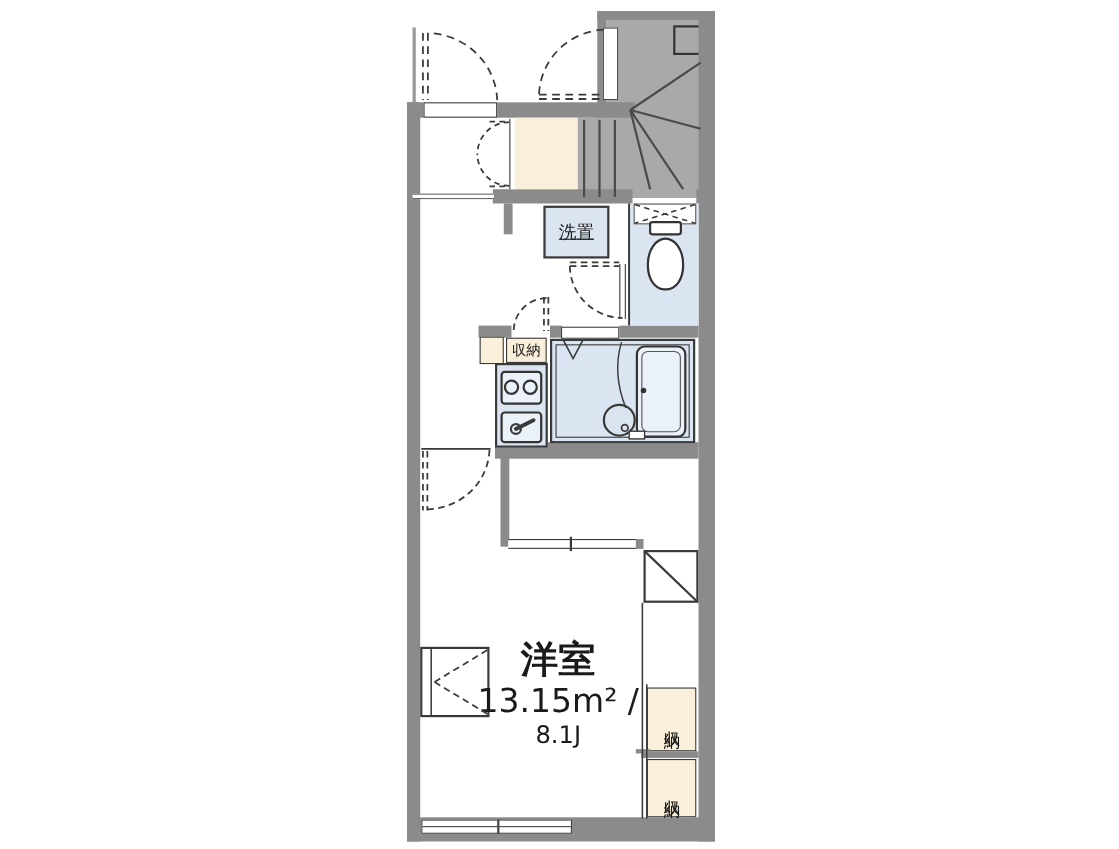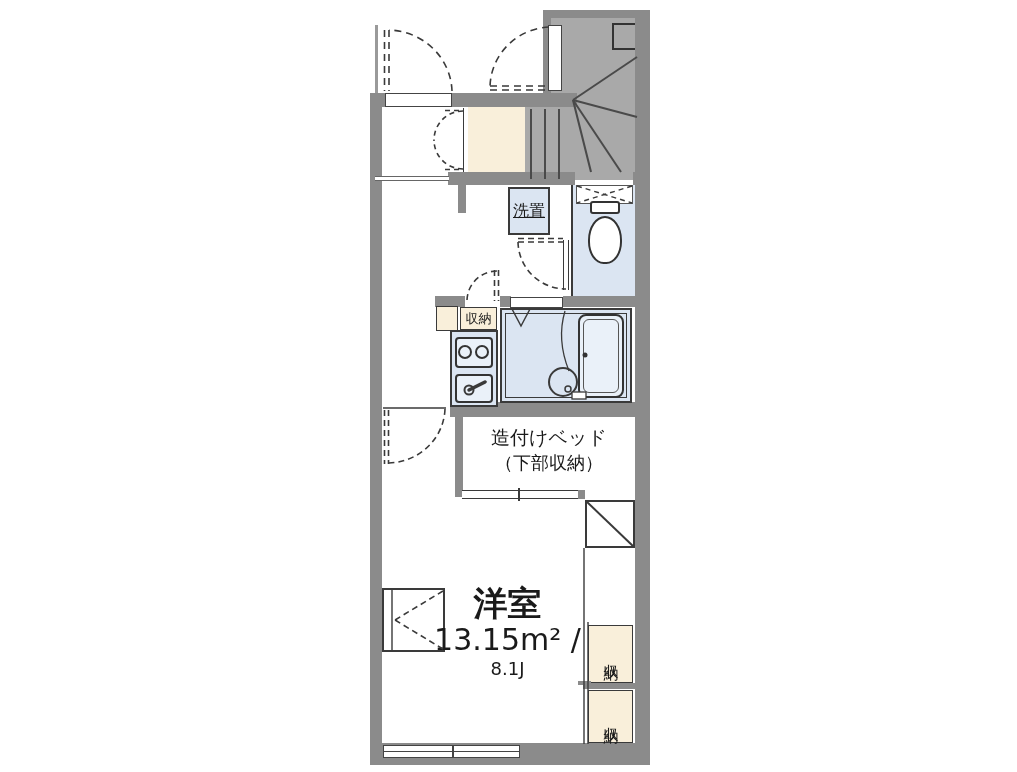--- a/index.html
+++ b/index.html
@@ -51,21 +51,21 @@
   <div class="abs white" style="left:548px;top:25px;width:14px;height:66px;border:1px solid #444;"></div>
   <div class="abs white" style="left:463px;top:108px;width:7px;height:64px;border-left:1.5px solid #3a3a3a;border-right:1.5px solid #3a3a3a;"></div>
   <div class="abs white" style="left:375px;top:176px;width:74px;height:5px;border-top:1px solid #666;border-bottom:1px solid #666;"></div>
 
   <div class="abs cream" style="left:468px;top:107px;width:57px;height:65px;"></div>
 
   <div class="abs blue" style="left:573px;top:185px;width:62px;height:111px;"></div>
   <div class="abs white" style="left:576px;top:185px;width:57px;height:19px;border:1px solid #555;"></div>
   <div class="abs fix" style="left:590px;top:201px;width:30px;height:13px;border:2px solid #333;border-radius:3px;background:#fff;"></div>
   <div class="abs" style="left:588px;top:216px;width:34px;height:48px;border:2px solid #333;border-radius:50% 50% 46% 46%;background:#fff;"></div>
-  <div class="abs blue lbl" style="left:508px;top:187px;width:42px;height:48px;border:2px solid #3a3a3a;font-size:16px;text-decoration:underline;">
+  <div class="abs blue lbl" style="left:494px;top:187px;width:60px;height:48px;border:2px solid #3a3a3a;font-size:16px;text-decoration:underline;">
     <span>洗置</span>
   </div>
   <div class="abs white" style="left:563px;top:240px;width:6px;height:50px;border-left:1.5px solid #3a3a3a;border-right:1.5px solid #3a3a3a;"></div>
 
   <div class="abs cream thin-bordered" style="left:436px;top:306px;width:22px;height:25px;"></div>
   <div class="abs cream thin-bordered lbl" style="left:460px;top:307px;width:37px;height:23px;font-size:13px;">
     <span>収納</span>
   </div>
   <div class="abs blue bordered" style="left:450px;top:330px;width:48px;height:77px;"></div>
   <div class="abs fix" style="left:455px;top:337px;width:38px;height:31px;border:2px solid #333;border-radius:4px;"></div>
@@ -74,24 +74,20 @@
   <div class="abs fix" style="left:455px;top:374px;width:38px;height:29px;border:2px solid #333;border-radius:4px;"></div>
 
   <div class="abs blue bordered" style="left:500px;top:308px;width:132px;height:95px;">
     <div class="abs" style="left:3px;top:3px;right:3px;bottom:3px;border:1px solid #3a3a3a;"></div>
   </div>
   <div class="abs white" style="left:510px;top:297px;width:53px;height:11px;border:1px solid #444;"></div>
   <div class="abs fix" style="left:578px;top:314px;width:46px;height:84px;border:2px solid #333;border-radius:8px;">
     <div class="abs" style="left:3px;top:3px;right:3px;bottom:3px;border:1px solid #555;border-radius:6px;"></div>
   </div>
 
-  <div class="abs lbl" style="left:463px;top:419px;width:172px;height:62px;flex-direction:column;line-height:1.35;">
-    <span style="font-size:19px;">造付けベッド</span>
-    <span style="font-size:18px;">（下部収納）</span>
-  </div>
   <div class="abs white" style="left:462px;top:490px;width:116px;height:9px;border-top:1.5px solid #3a3a3a;border-bottom:1.5px solid #3a3a3a;"></div>
   <div class="abs" style="left:518px;top:488px;width:2px;height:13px;background:#3a3a3a;"></div>
 
   <div class="abs white" style="left:585px;top:500px;width:50px;height:48px;border:2px solid #3a3a3a;"></div>
 
   <div class="abs white bordered" style="left:382px;top:588px;width:63px;height:64px;"></div>
 
   <div class="abs cream thin-bordered lbl" style="left:588px;top:625px;width:45px;height:58px;font-size:15px;">
     <span class="vtext">収納</span>
   </div>
@@ -100,21 +96,21 @@
   </div>
   <div class="abs wall" style="left:578px;top:681px;width:13px;height:4px;"></div>
 
   <div class="abs white" style="left:383px;top:745px;width:137px;height:13px;border:1px solid #444;"></div>
   <div class="abs" style="left:384px;top:751px;width:135px;height:1px;background:#444;"></div>
   <div class="abs" style="left:452px;top:745px;width:2px;height:13px;background:#444;"></div>
 
   <div class="abs lbl" style="left:420px;top:560px;width:175px;height:112px;flex-direction:column;">
     <span style="font-size:34px;font-weight:600;line-height:1.1;margin-top:32px;">洋室</span>
     <span style="font-size:30px;line-height:1.2;">13.15m² /</span>
-    <span style="font-size:18px;line-height:1.2;">8.1J</span>
+    <span style="font-size:22px;line-height:1.2;">8.1J</span>
   </div>
 
   <svg width="1017" height="772" viewBox="0 0 1017 772">
     <g stroke="#4a4a4a" stroke-width="2">
       <line x1="531" y1="109" x2="531" y2="179"></line>
       <line x1="545" y1="109" x2="545" y2="179"></line>
       <line x1="559" y1="109" x2="559" y2="179"></line>
     </g>
     <g stroke="#4a4a4a" stroke-width="2">
       <line x1="573" y1="100" x2="637" y2="57"></line>

